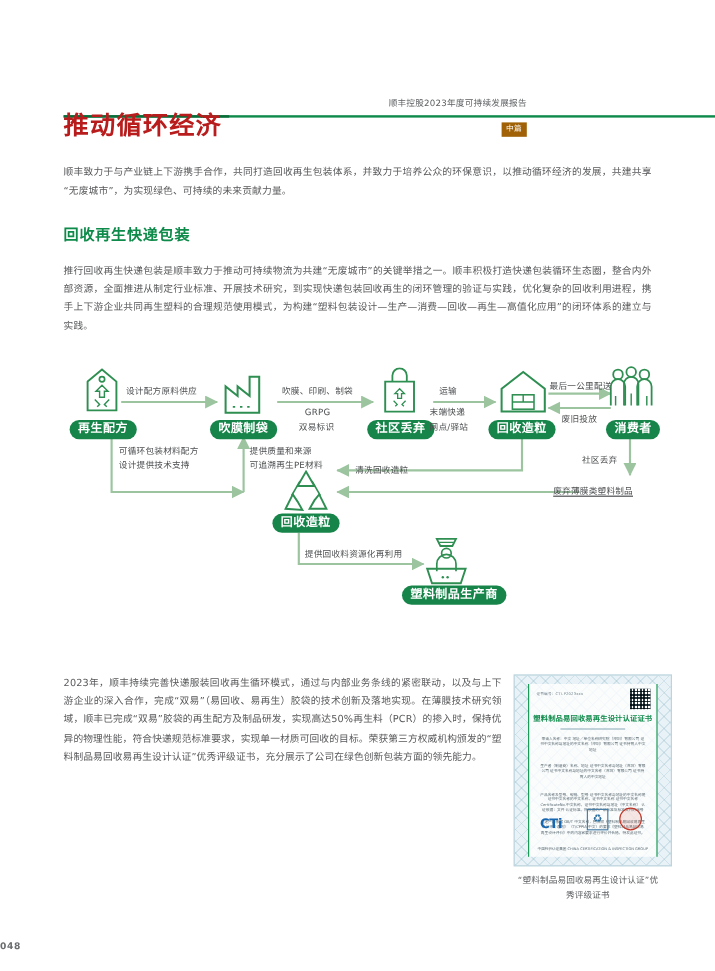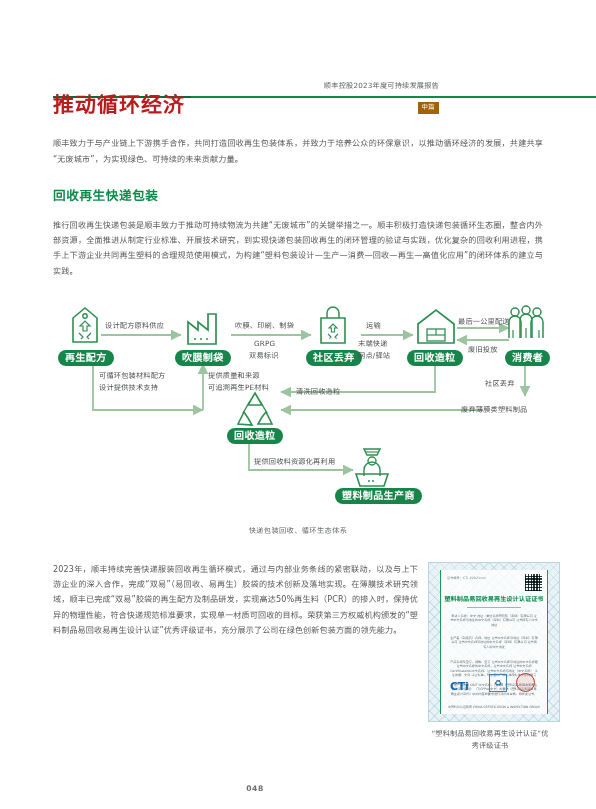--- a/index.html
+++ b/index.html
@@ -148,21 +148,21 @@
   }
   .cert-caption{
     margin-top:6px;width:124px;
     text-align:center;font-size:7.2px;line-height:11.5px;
     color:#5a5c5e;letter-spacing:.1px;
   }
 
   
   .footer-page{
     position:absolute;left:0;bottom:16px;width:510px;
-    text-align:center;font-size:7.6px;font-weight:bold;color:#6b6d6f;letter-spacing:.6px;
+    font-size:7.6px;font-weight:bold;color:#6b6d6f;letter-spacing:.6px;
   }
 </style>
 </head>
 <body>
 
 <div class="page">
 
   <div class="header">
     <div class="header-title">顺丰控股2023年度可持续发展报告</div>
     <div class="header-rule"></div>
@@ -295,30 +295,29 @@
       <div class="edge-label" style="left:52px;top:28px;">设计配方原料供应</div>
       <div class="edge-label" style="left:182px;top:28px;">吹膜、印刷、制袋</div>
       <div class="edge-label" style="left:201px;top:46px;">GRPG</div>
       <div class="edge-label" style="left:196px;top:58px;">双易标识</div>
       <div class="edge-label" style="left:313px;top:28px;">运输</div>
       <div class="edge-label" style="left:305px;top:46px;">末端快递</div>
       <div class="edge-label" style="left:305px;top:58px;">网点/驿站</div>
       <div class="edge-label" style="left:405px;top:24px;">最后一公里配送</div>
       <div class="edge-label" style="left:415px;top:52px;">废旧投放</div>
       <div class="edge-label" style="left:432px;top:86px;">社区丢弃</div>
-      <div class="edge-label" style="left:408px;top:112px;">废弃薄膜类塑料制品</div>
+      <div class="edge-label" style="left:408px;top:112px;text-decoration:underline;">废弃薄膜类塑料制品</div>
       <div class="edge-label" style="left:243px;top:94px;">清洗回收造粒</div>
       <div class="edge-label" style="left:155px;top:78px;">提供质量和来源</div>
       <div class="edge-label" style="left:155px;top:90px;">可追溯再生PE材料</div>
       <div class="edge-label" style="left:46px;top:78px;">可循环包装材料配方</div>
       <div class="edge-label" style="left:46px;top:90px;">设计提供技术支持</div>
       <div class="edge-label" style="left:201px;top:164px;">提供回收料资源化再利用</div>
 
     </div>
-    <div class="diagram-caption">快递包装回收、循环生态体系</div>
   </div>
 
   <div class="bottom">
     <p class="bottom-text">2023年，顺丰持续完善快递服装回收再生循环模式，通过与内部业务条线的紧密联动，以及与上下游企业的深入合作，完成“双易”（易回收、易再生）胶袋的技术创新及落地实现。在薄膜技术研究领域，顺丰已完成“双易”胶袋的再生配方及制品研发，实现高达50%再生料（PCR）的掺入时，保持优异的物理性能，符合快递规范标准要求，实现单一材质可回收的目标。荣获第三方权威机构颁发的“塑料制品易回收易再生设计认证”优秀评级证书，充分展示了公司在绿色创新包装方面的领先能力。</p>
   </div>
 
   <div class="cert-wrap">
     <div class="cert-img">
       <div class="cert-guilloche"></div>
       <div class="cert-inner">

